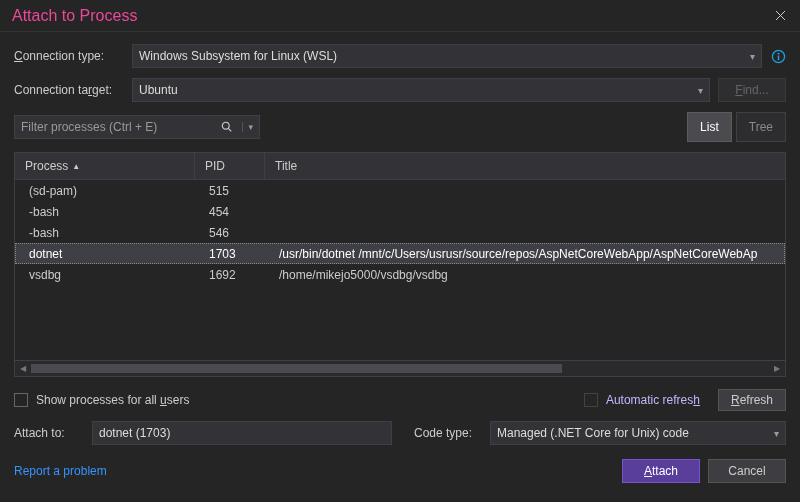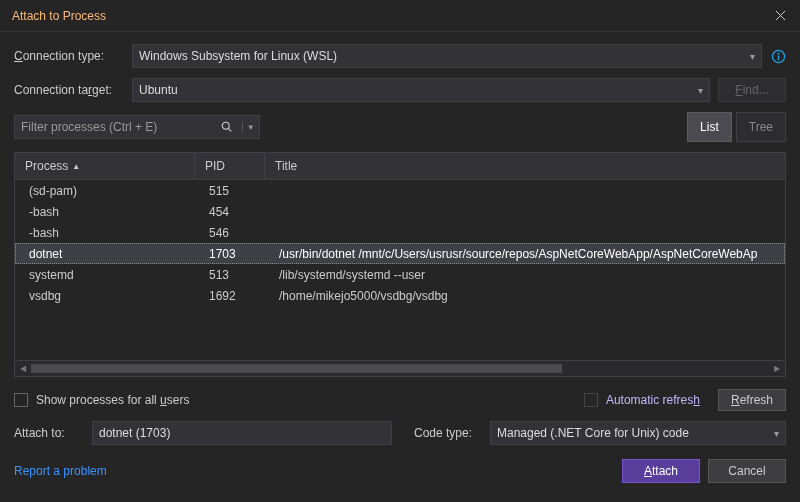--- a/index.html
+++ b/index.html
@@ -1,19 +1,19 @@
 <!DOCTYPE html>
 <html><head>
 <meta charset="utf-8">
 <style>
   * { box-sizing: border-box; margin: 0; padding: 0; font-family: "Segoe UI", Arial, sans-serif; }
   body { background: #252526; width: 800px; height: 502px; overflow: hidden; color: #ccc; font-size: 12px; }
 
   .titlebar { display: flex; align-items: center; justify-content: space-between; padding: 0 0 0 12px; height: 32px; border-bottom: 1px solid #333; }
-  .titlebar .title { color: #fdba74; font-size: 12px; }
+  .titlebar .title { color: #ec4899; font-size: 16px; }
   .close-btn { width: 40px; height: 32px; display: flex; align-items: center; justify-content: center; color: #ccc; cursor: pointer; }
 
   .body-area { padding: 12px 14px 10px 14px; display: flex; flex-direction: column; gap: 10px; }
 
   .form-row { display: flex; align-items: center; gap: 8px; }
   .form-label { width: 110px; color: #ccc; }
   .form-label .mn { text-decoration: underline; }
 
   .dropdown { background: #333337; border: 1px solid #3f3f46; color: #ddd; height: 24px; display: flex; align-items: center; justify-content: space-between; padding: 0 6px; flex: 1; min-width: 0; }
   .dropdown .arrow { color: #999; font-size: 10px; }
@@ -155,25 +155,20 @@
           <div class="td">-bash</div>
           <div class="td">546</div>
           <div class="td"></div>
         </div>
         <div class="tr selected">
           <div class="td">dotnet</div>
           <div class="td">1703</div>
           <div class="td">/usr/bin/dotnet /mnt/c/Users/usrusr/source/repos/AspNetCoreWebApp/AspNetCoreWebAp</div>
         </div>
         <div class="tr">
-          <div class="td">systemd</div>
-          <div class="td">513</div>
-          <div class="td">/lib/systemd/systemd --user</div>
-        </div>
-        <div class="tr">
           <div class="td">vsdbg</div>
           <div class="td">1692</div>
           <div class="td">/home/mikejo5000/vsdbg/vsdbg</div>
         </div>
       </div>
     <div class="hscroll">
       <div class="arrow-btn">◀</div>
       <div class="track">
           <div class="thumb"></div>
         </div>

